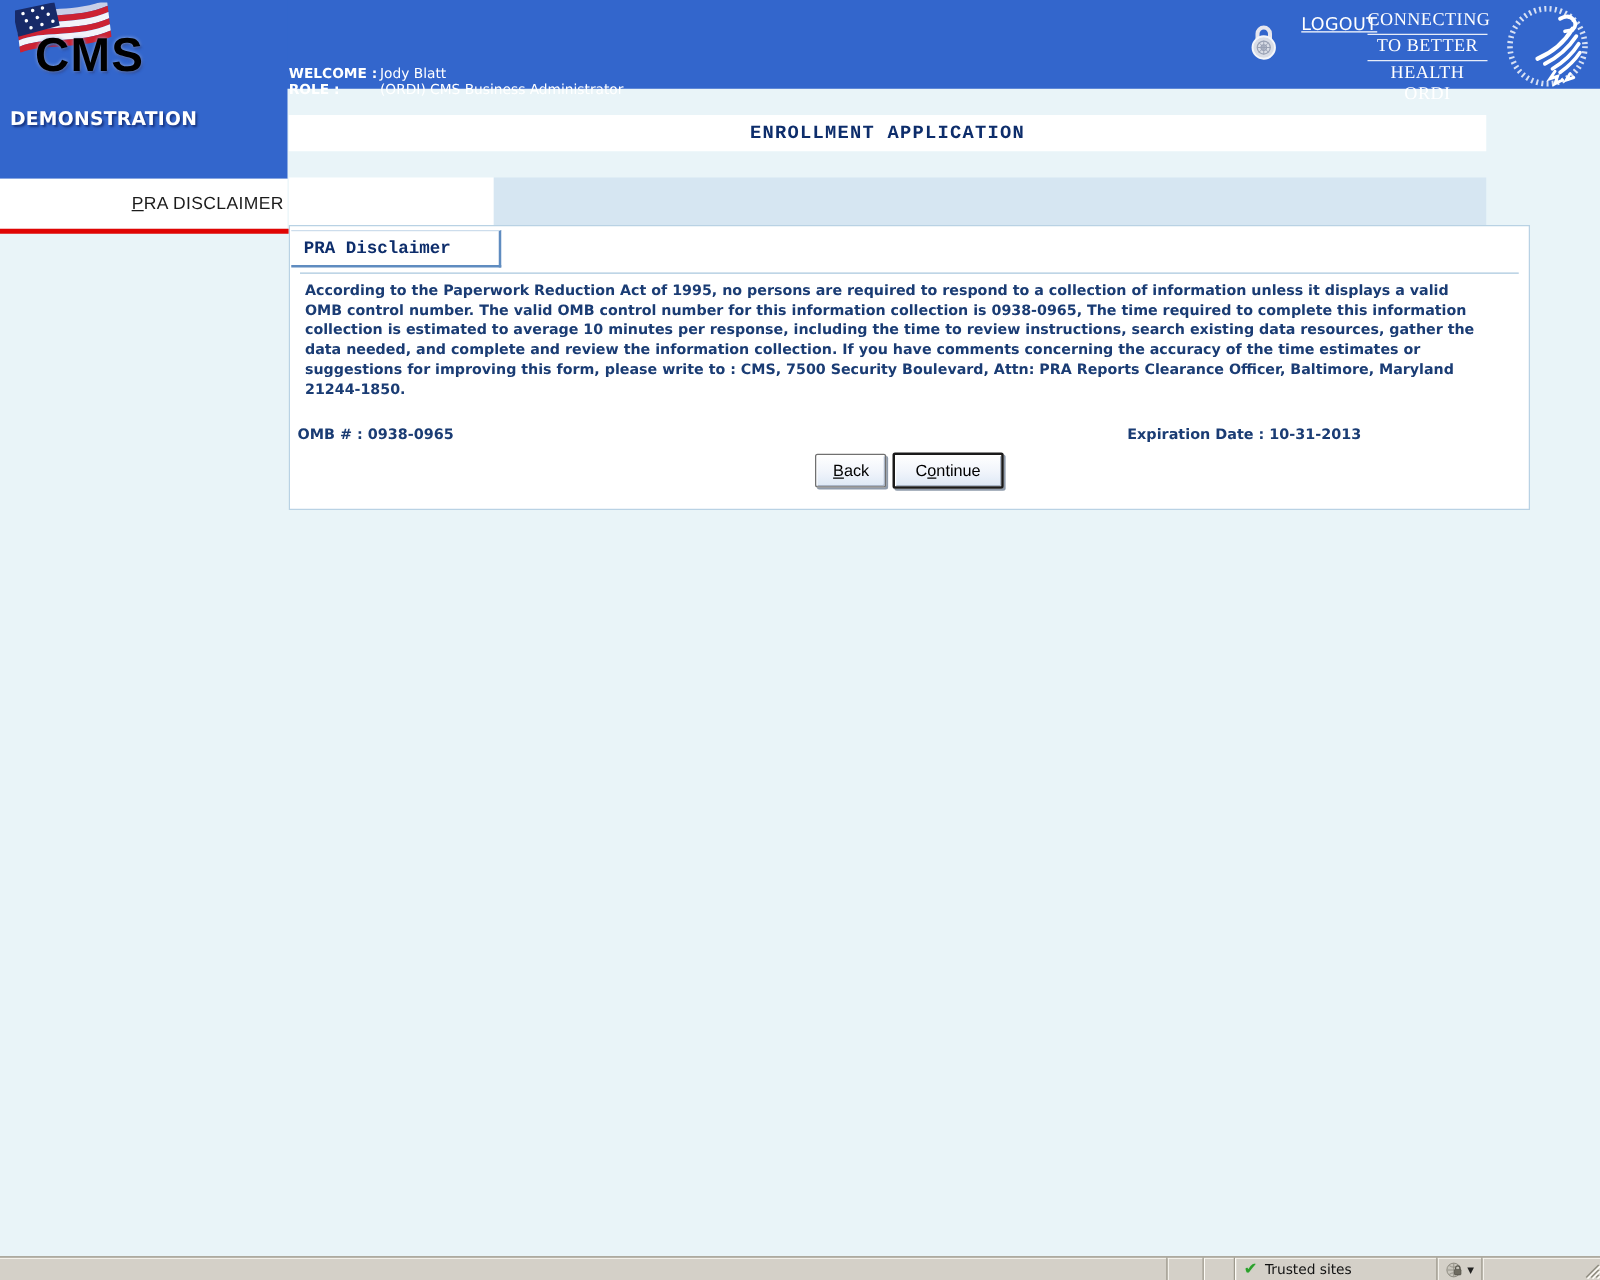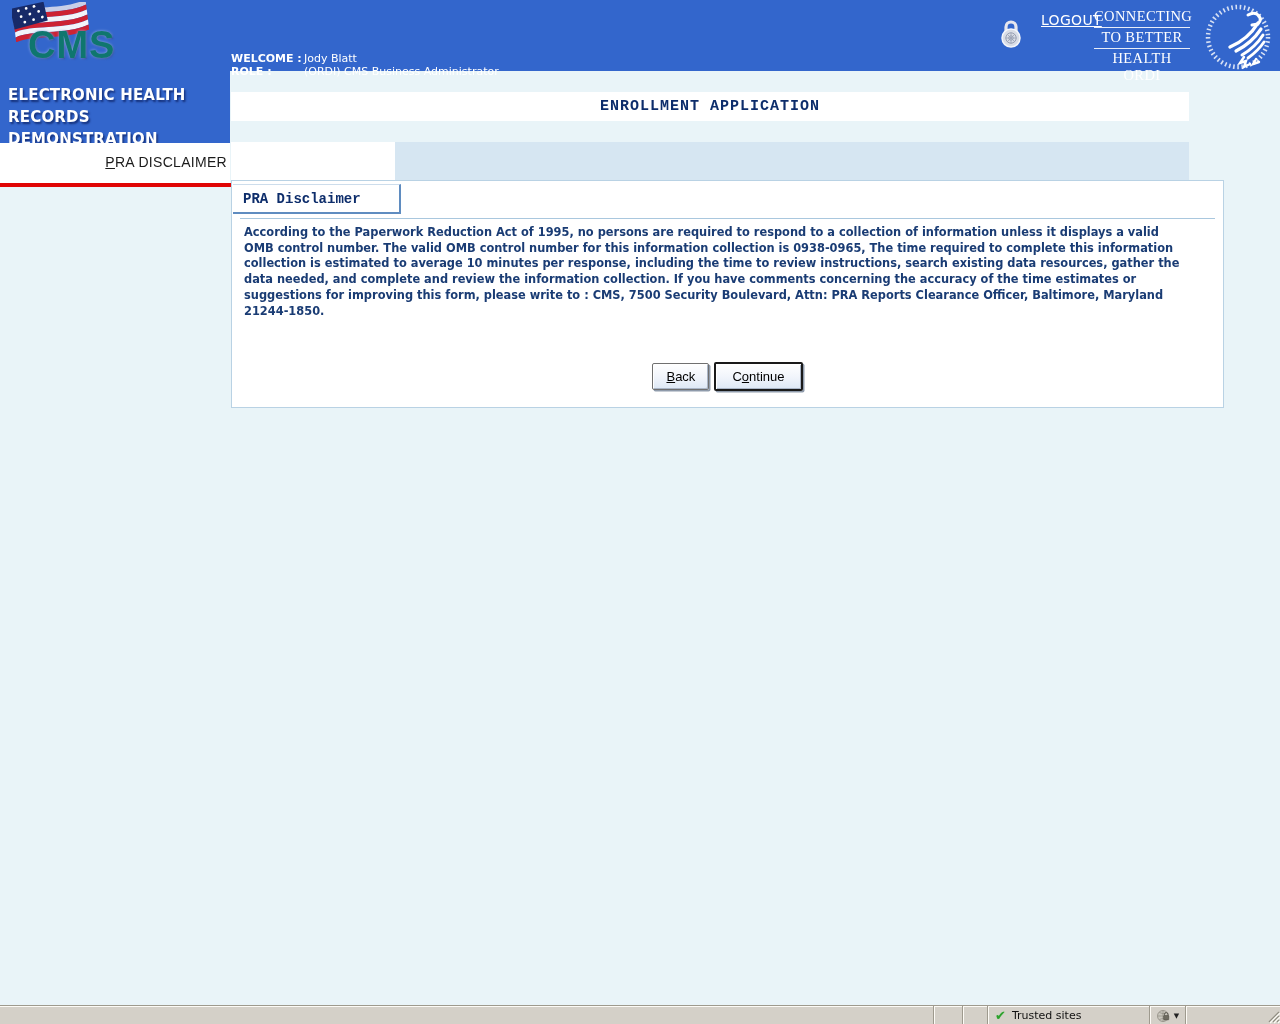--- a/index.html
+++ b/index.html
@@ -13,21 +13,21 @@
 
   
   #header-bar{left:0;top:0;width:1280px;height:71px;background:#3366cc;}
   #sidebar-header{left:0;top:0;width:230px;height:143px;background:#3366cc;}
 
   #cms-logo{left:6px;top:2px;width:86px;height:66px;}
   #cms-logo .flag{position:absolute;left:6px;top:0;}
   #cms-logo .cms-text{
     position:absolute;left:22px;top:22px;
     font-family:"Liberation Sans",sans-serif;
-    font-size:38px;font-weight:bold;color:#0f766e;letter-spacing:1px;
+    font-size:38px;font-weight:bold;color:#000000;letter-spacing:1px;
     text-shadow:0 0 3px #9db6e8, 1px 1px 2px #1c3a8a;
   }
 
   #welcome-block{left:231px;top:12px;color:#fff;font-size:11px;line-height:13px;
     display:grid;grid-template-columns:73px auto;column-gap:0;margin-top:40px;}
   #welcome-block .lbl{font-weight:bold;}
 
   #lock-icon{left:999px;top:18px;width:24px;height:32px;}
   #logout-link{left:1041px;top:12px;color:#fff;font-weight:normal;font-size:14px;
     text-decoration:underline;letter-spacing:.3px;cursor:pointer;}
@@ -168,39 +168,42 @@
       <path d="M57 28 C51 37 44 44 32 50" stroke-width="3.2"></path>
       <path d="M59 34 C54 42 48 48 38 54" stroke-width="3"></path>
       <path d="M60 41 C56 47 51 52 44 57" stroke-width="2.8"></path>
       <path d="M40 56 l-4 6 l6 -2 l-2 6 l6 -3" stroke-width="2.4"></path>
       <path d="M52 58 l-3 5 l6 -2" stroke-width="2.4"></path>
     </g>
   </svg>
 </div>
 
 <div id="app-title" class="abs">
-  <div>ELECTRONIC HEALTH RECORDS</div>
   <div>DEMONSTRATION</div>
 </div>
 
 <div id="side-nav" class="abs">
   <span id="nav-pra"><span class="u">P</span><span>RA DISCLAIMER</span></span>
 </div>
 <div id="red-underline" class="abs"></div>
 
 <div id="title-bar" class="abs">
   <span id="page-title">ENROLLMENT APPLICATION</span>
 </div>
 
 <div id="tabstrip-white" class="abs"></div>
 <div id="tabstrip-band" class="abs"></div>
 
 <div id="content-panel" class="abs">
   <div id="panel-separator"></div>
   <div id="disclaimer-text"> According to the Paperwork Reduction Act of 1995, no persons are required to respond to a collection of information unless it displays a valid OMB control number. The valid OMB control number for this information collection is 0938-0965, The time required to complete this information collection is estimated to average 10 minutes per response, including the time to review instructions, search existing data resources, gather the data needed, and complete and review the information collection. If you have comments concerning the accuracy of the time estimates or suggestions for improving this form, please write to : CMS, 7500 Security Boulevard, Attn: PRA Reports Clearance Officer, Baltimore, Maryland 21244-1850.</div>
+  <div id="omb-row">
+    <span>OMB # : 0938-0965</span>
+    <span>Expiration Date : 10-31-2013</span>
+  </div>
   <div id="button-row">
     <button class="btn" id="back-button"><span class="u">B</span><span>ack</span></button>
     <button class="btn btn-default" id="continue-button"><span>C</span><span class="u">o</span><span>ntinue</span></button>
   </div>
 </div>
 
 <div id="pra-tab" class="abs">
   <span>PRA Disclaimer</span>
 </div>
 

